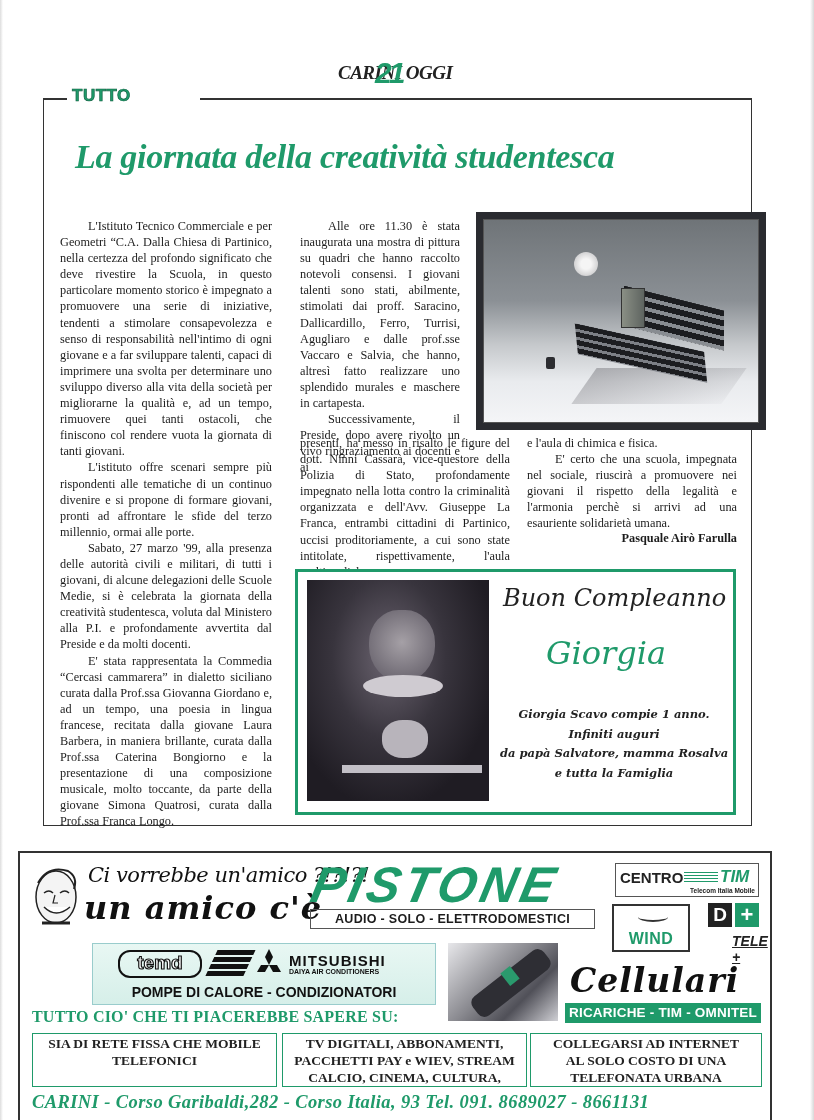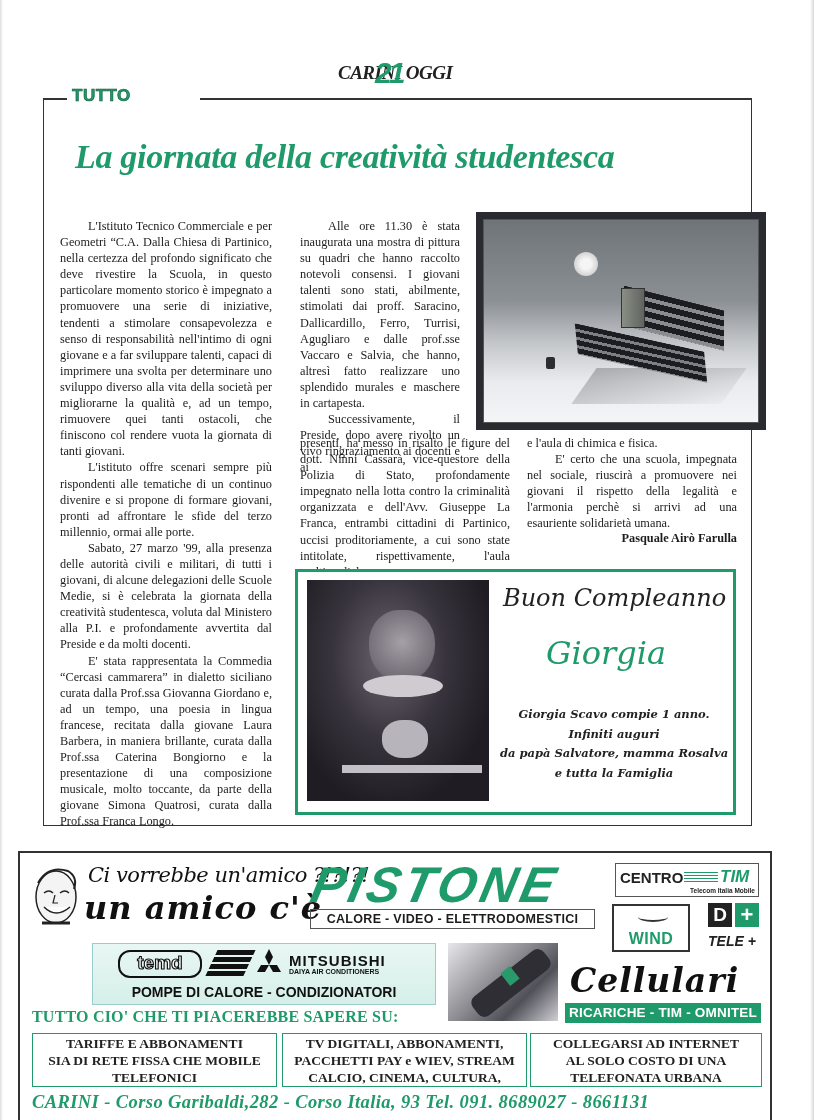--- a/index.html
+++ b/index.html
@@ -62,21 +62,21 @@
   .tim-logo { position: absolute; left: 104px; top: 3px; font-family: "Liberation Sans", sans-serif; font-style: italic; font-weight: bold; font-size: 17px; color: #1f9a6a; }
   .tim-sub { position: absolute; right: 3px; bottom: 2px; font-family: "Liberation Sans", sans-serif; font-weight: bold; font-size: 6.5px; color: #222; }
 
   .wind-box { position: absolute; left: 592px; top: 51px; width: 78px; height: 48px; border: 2px solid #333; }
   .wind-swoosh { position: absolute; left: 24px; top: 6px; width: 30px; height: 10px; border-bottom: 2px solid #333; border-radius: 0 0 50% 50%; }
   .wind-text { position: absolute; left: 0; top: 24px; width: 100%; text-align: center; font-family: "Liberation Sans", sans-serif; font-weight: bold; font-size: 16px; color: #1f9a6a; letter-spacing: 0.5px; }
 
   .dplus { position: absolute; left: 688px; top: 50px; width: 50px; height: 25px; }
   .dplus-d { position: absolute; left: 0; top: 0; width: 24px; height: 24px; background: #222; color: #fff; font-family: "Liberation Sans", sans-serif; font-weight: bold; font-size: 19px; text-align: center; line-height: 24px; }
   .dplus-plus { position: absolute; left: 27px; top: 0; width: 24px; height: 24px; background: #1f9a6a; color: #fff; font-family: "Liberation Sans", sans-serif; font-weight: bold; font-size: 22px; text-align: center; line-height: 24px; }
-  .tele-plus { position: absolute; left: 688px; top: 80px; font-family: "Liberation Sans", sans-serif; font-style: italic; font-weight: bold; font-size: 14px; color: #222; }
+  .tele-plus { position: absolute; left: 712px; top: 80px; font-family: "Liberation Sans", sans-serif; font-style: italic; font-weight: bold; font-size: 14px; color: #222; text-decoration: underline; }
 
   .mitsu-box { position: absolute; left: 72px; top: 90px; width: 344px; height: 62px; background: linear-gradient(180deg, #e8f7f3, #d6efe9); border: 1px solid #9cc; }
   .temd { position: absolute; left: 25px; top: 6px; width: 84px; height: 28px; border: 2.5px solid #111; border-radius: 12px; font-family: "Liberation Sans", sans-serif; font-weight: bold; font-size: 19px; text-align: center; line-height: 22px; color: #fff; -webkit-text-stroke: 1.2px #111; }
   .mitsu-stripes { position: absolute; left: 118px; top: 6px; width: 38px; height: 28px; background: repeating-linear-gradient(180deg, #111 0 5px, transparent 5px 7px); transform: skewX(-25deg); }
   .mitsu-diamonds { position: absolute; left: 160px; top: 5px; width: 32px; height: 30px; }
   .mitsu-name { position: absolute; left: 196px; top: 8px; font-family: "Liberation Sans", sans-serif; font-weight: bold; font-size: 15px; color: #111; letter-spacing: 1px; }
   .mitsu-tag { position: absolute; left: 196px; top: 24px; font-family: "Liberation Sans", sans-serif; font-weight: bold; font-size: 7px; color: #111; }
   .mitsu-caption { position: absolute; left: 0; top: 40px; width: 100%; text-align: center; font-family: "Liberation Sans", sans-serif; font-weight: bold; font-size: 14px; color: #111; }
 
   .phone-photo { position: absolute; left: 428px; top: 90px; width: 110px; height: 78px; background: linear-gradient(135deg, #e7e7ea 0%, #8a8a90 45%, #505058 70%, #d0d0d5 100%); overflow: hidden; }
@@ -168,21 +168,21 @@
     <ellipse cx="28" cy="36" rx="20" ry="26" fill="#f4f4f4" stroke="#222" stroke-width="1.5"></ellipse>
     <path d="M10 22 Q20 4 40 10 Q50 16 46 28" fill="none" stroke="#222" stroke-width="2"></path>
     <path d="M16 32 q5 -4 9 0 M32 32 q5 -4 9 0" fill="none" stroke="#222" stroke-width="1.5"></path>
     <path d="M16 46 Q28 58 42 46" fill="#fff" stroke="#222" stroke-width="1.5"></path>
     <path d="M27 34 L25 42 L30 42" fill="none" stroke="#222" stroke-width="1.2"></path>
     <path d="M14 62 L42 62" stroke="#222" stroke-width="3"></path>
   </svg>
   <div class="ad-slogan1">Ci vorrebbe un'amico ?!?!?!</div>
   <div class="ad-slogan2">un amico c'è</div>
   <div class="pistone-logo">PISTONE</div>
-  <div class="pistone-sub">CALORE - VIDEO - ELETTRODOMESTICI</div>
+  <div class="pistone-sub">AUDIO - SOLO - ELETTRODOMESTICI</div>
 
   <div class="tim-box">
     <span class="tim-centro">CENTRO</span>
     <span class="tim-waves"></span>
     <span class="tim-logo">TIM</span>
     <span class="tim-sub">Telecom Italia Mobile</span>
   </div>
 
   <div class="wind-box">
     <span class="wind-swoosh"></span>
@@ -212,21 +212,20 @@
     <div class="phone-body"></div>
     <div class="phone-screen"></div>
   </div>
 
   <div class="cellulari">Cellulari</div>
   <div class="ricariche">RICARICHE - TIM - OMNITEL - WIND</div>
 
   <div class="tutto">TUTTO CIO' CHE TI PIACEREBBE SAPERE SU:</div>
 
   <div class="info-box ib1">
-    <span>TARIFFE E ABBONAMENTI</span>
     <span>SIA DI RETE FISSA CHE MOBILE</span>
     <span>TELEFONICI</span>
   </div>
   <div class="info-box ib3">
     <span>COLLEGARSI AD INTERNET</span>
     <span>AL SOLO COSTO DI UNA</span>
     <span>TELEFONATA URBANA</span>
   </div>
   <div class="info-box ib2">
     <span>TV DIGITALI, ABBONAMENTI,</span>

